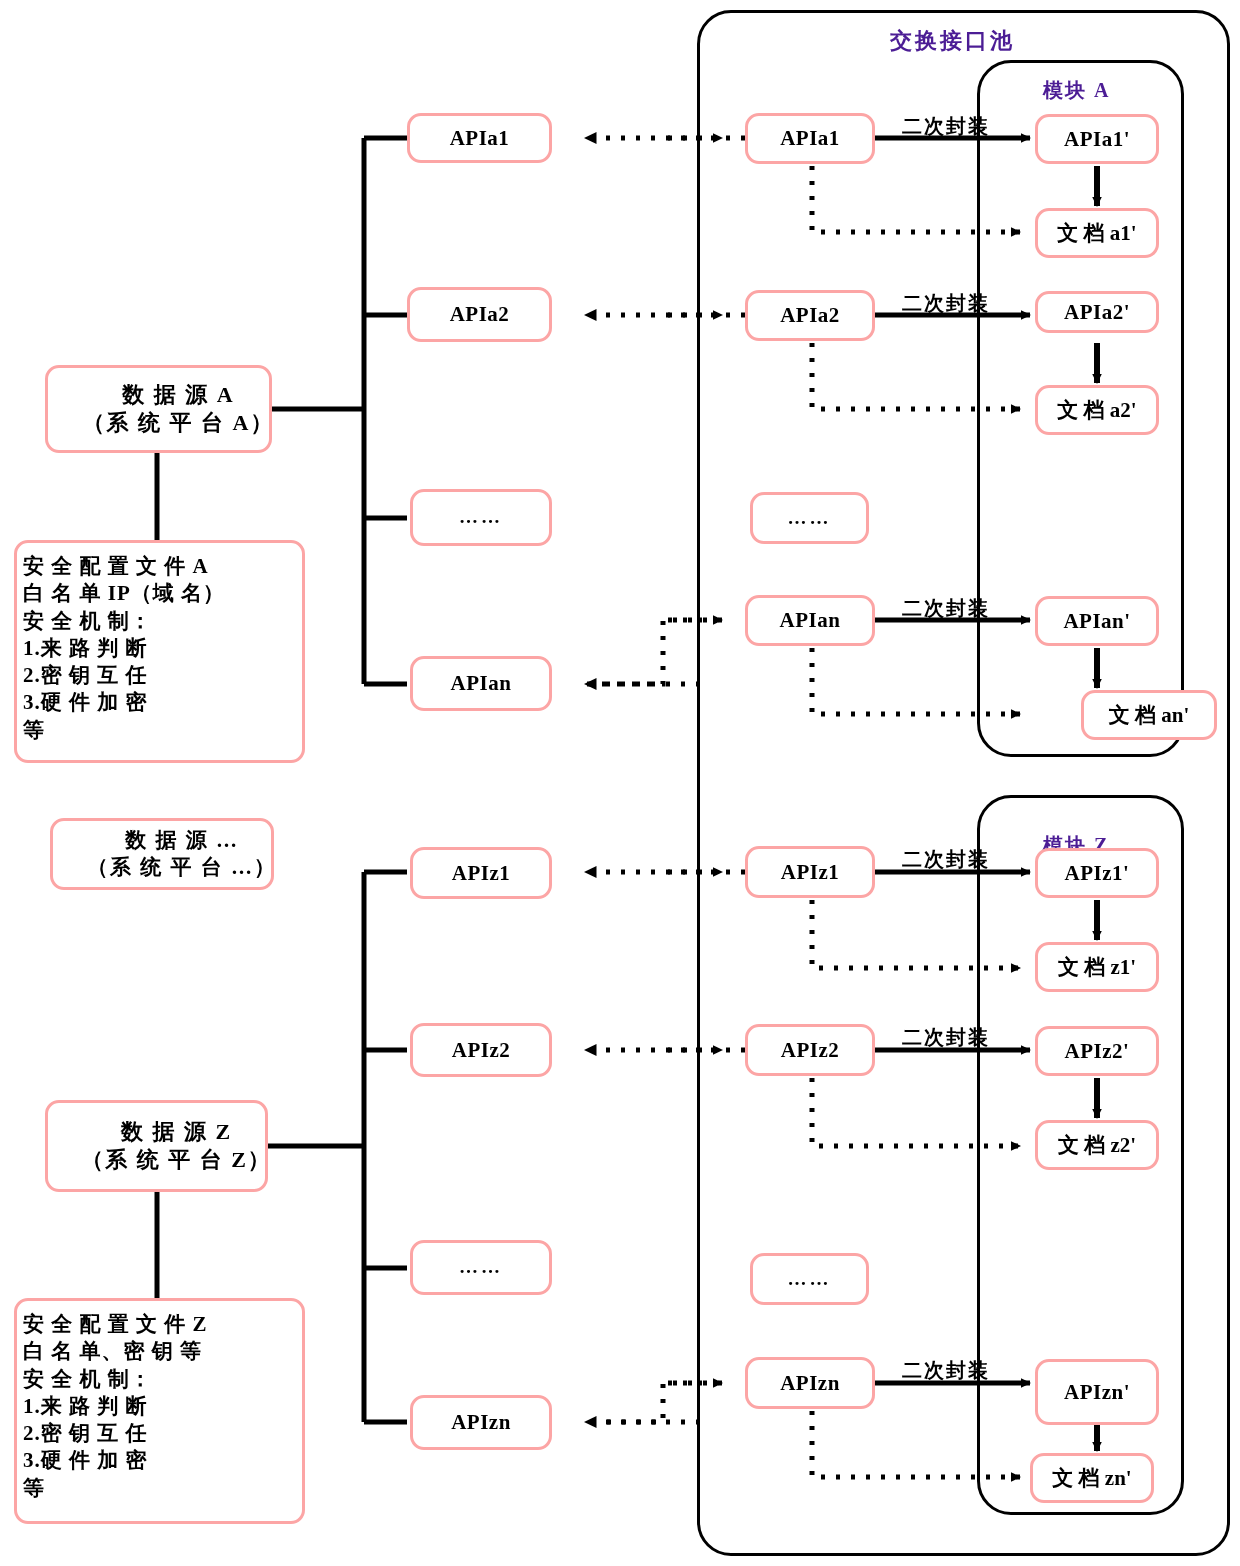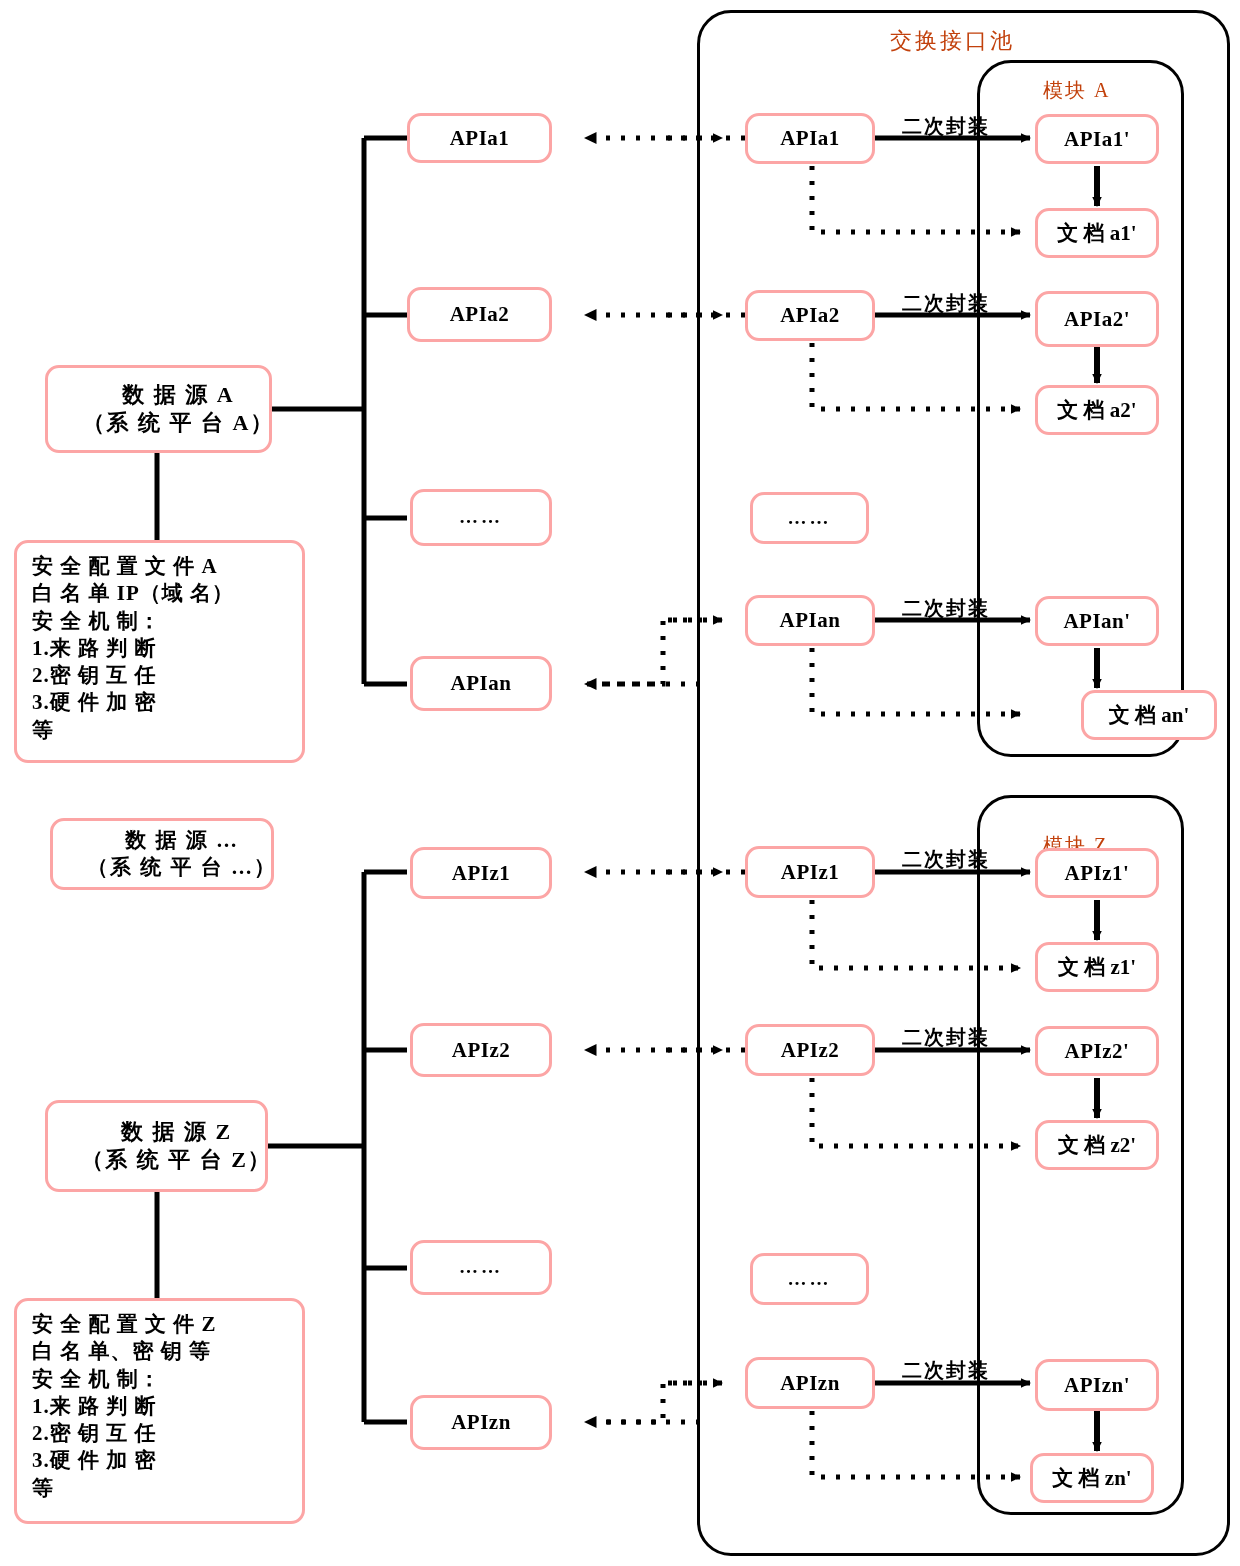--- a/index.html
+++ b/index.html
@@ -8,24 +8,24 @@
   svg.layer{position:absolute;left:0;top:0;width:1240px;height:1566px;}
   .box{position:absolute;box-sizing:border-box;border:3px solid #fca5a5;border-radius:14px;background:#fff;
        display:flex;align-items:center;justify-content:center;text-align:center;
        font-weight:bold;color:#000;line-height:1.28;}
   .api{font-size:21px;letter-spacing:.5px;}
   .doc{font-size:21px;}
   .ell{font-size:19px;letter-spacing:3px;}
   .src{font-size:22px;letter-spacing:2px;flex-direction:column;padding-left:40px;}
   .src span{display:block;white-space:nowrap;}
   .cfg{align-items:flex-start;justify-content:flex-start;text-align:left;
-       font-size:21px;padding:10px 0 0 15px;flex-direction:column;letter-spacing:1px;}
+       font-size:21px;padding:10px 0 0 6px;flex-direction:column;letter-spacing:1px;}
   .cfg span{display:block;white-space:nowrap;line-height:1.30;}
   .container{position:absolute;box-sizing:border-box;border:3px solid #000;border-radius:34px;background:transparent;}
-  .caption{position:absolute;font-weight:normal;font-size:22px;letter-spacing:3px;color:#c2410c;white-space:nowrap;}
+  .caption{position:absolute;font-weight:bold;font-size:22px;letter-spacing:3px;color:#4c1d95;white-space:nowrap;}
   .edgelbl{position:absolute;font-weight:bold;font-size:20px;letter-spacing:2px;color:#000;white-space:nowrap;text-align:right;}
 </style>
 </head>
 <body>
 
 <div id="root">
 
   <svg class="layer" viewBox="0 0 1240 1566">
     <defs>
       <marker id="solidArrow" markerWidth="11" markerHeight="11" refX="9.5" refY="5.5" orient="auto" markerUnits="userSpaceOnUse">
@@ -151,21 +151,21 @@
   <div class="box api" style="left:410px;top:656px;width:142px;height:55px;">APIan</div>
 
   <div class="box api" style="left:745px;top:113px;width:130px;height:51px;">APIa1</div>
   <div class="box api" style="left:745px;top:290px;width:130px;height:51px;">APIa2</div>
   <div class="box ell" style="left:750px;top:492px;width:119px;height:52px;">……</div>
   <div class="box api" style="left:745px;top:595px;width:130px;height:51px;">APIan</div>
 
   <div class="box api" style="left:1035px;top:114px;width:124px;height:50px;">APIa1'</div>
   <div class="box doc" style="left:1035px;top:208px;width:124px;height:50px;">文 档 a1'</div>
 
-  <div class="box api" style="left:1035px;top:291px;width:124px;height:56px;">APIa2'</div>
+  <div class="box api" style="left:1035px;top:291px;width:124px;height:42px;">APIa2'</div>
   <div class="box doc" style="left:1035px;top:385px;width:124px;height:50px;">文 档 a2'</div>
 
   <div class="box api" style="left:1035px;top:596px;width:124px;height:50px;">APIan'</div>
   <div class="box doc" style="left:1081px;top:690px;width:136px;height:50px;">文 档 an'</div>
 
   <div class="edgelbl" style="left:902px;top:113px;">二次封装</div>
   <div class="edgelbl" style="left:902px;top:290px;">二次封装</div>
   <div class="edgelbl" style="left:902px;top:595px;">二次封装</div>
 
   <div class="box api" style="left:410px;top:847px;width:142px;height:52px;">APIz1</div>
@@ -177,20 +177,20 @@
   <div class="box api" style="left:745px;top:1024px;width:130px;height:52px;">APIz2</div>
   <div class="box ell" style="left:750px;top:1253px;width:119px;height:52px;">……</div>
   <div class="box api" style="left:745px;top:1357px;width:130px;height:52px;">APIzn</div>
 
   <div class="box api" style="left:1035px;top:848px;width:124px;height:50px;">APIz1'</div>
   <div class="box doc" style="left:1035px;top:942px;width:124px;height:50px;">文 档 z1'</div>
 
   <div class="box api" style="left:1035px;top:1026px;width:124px;height:50px;">APIz2'</div>
   <div class="box doc" style="left:1035px;top:1120px;width:124px;height:50px;">文 档 z2'</div>
 
-  <div class="box api" style="left:1035px;top:1359px;width:124px;height:52px;text-align:center;">APIzn'</div>
+  <div class="box api" style="left:1035px;top:1359px;width:124px;height:66px;text-align:center;">APIzn'</div>
   <div class="box doc" style="left:1030px;top:1453px;width:124px;height:50px;">文 档 zn'</div>
 
   <div class="edgelbl" style="left:902px;top:846px;">二次封装</div>
   <div class="edgelbl" style="left:902px;top:1024px;">二次封装</div>
   <div class="edgelbl" style="left:902px;top:1357px;">二次封装</div>
 
 </div>
 
 </body></html>

